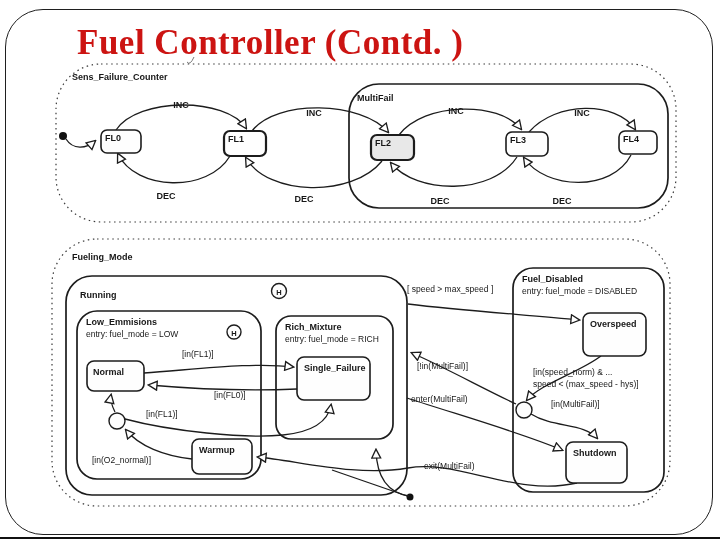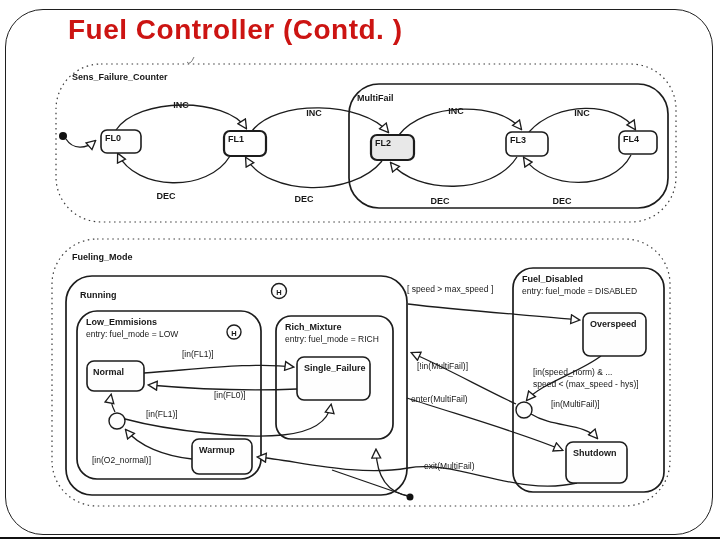--- a/index.html
+++ b/index.html
@@ -1,22 +1,22 @@
 <!DOCTYPE html>
 <html style="--title-red: #cc1412;"><head>
 <meta charset="utf-8">
 <style>
   html,body{margin:0;padding:0;background:#ffffff;}
   .page{position:relative;width:720px;height:540px;background:#fff;overflow:hidden;
         font-family:"Liberation Sans",sans-serif;}
   .slide-border{position:absolute;left:5px;top:9px;width:708px;height:526px;
         border:1.5px solid #1f1f1f;border-radius:38px;box-sizing:border-box;}
   .bottom-edge{position:absolute;left:0;top:537px;width:720px;height:2px;background:#111;}
-  .title{position:absolute;left:62px;top:8px;margin:6px;font-size:28px;font-weight:bold;
-        color:var(--title-red,#cc1412);letter-spacing:0.5px;}
+  .title{position:absolute;left:62px;top:8px;margin:15px;font-size:35px;font-weight:bold;
+        color:var(--title-red,#cc1412);letter-spacing:0.5px;font-family:Liberation Serif, serif;}
   svg{position:absolute;}
   svg text{font-family:"Liberation Sans",sans-serif;fill:#171717;}
   .chartname{font-size:9px;font-weight:bold;}
   .sname{font-size:9px;font-weight:bold;}
   .entry{font-size:8.5px;}
   .tlabel{font-size:8.5px;}
   .hlabel{font-size:7.5px;font-weight:bold;}
   .wire{fill:none;stroke:#1c1c1c;stroke-width:1.3;}
   .boundary{fill:none;stroke:#3a3a3a;stroke-width:1.2;stroke-dasharray:1.5 3.6;}
   .superstate{fill:none;stroke:#1c1c1c;stroke-width:1.7;}

